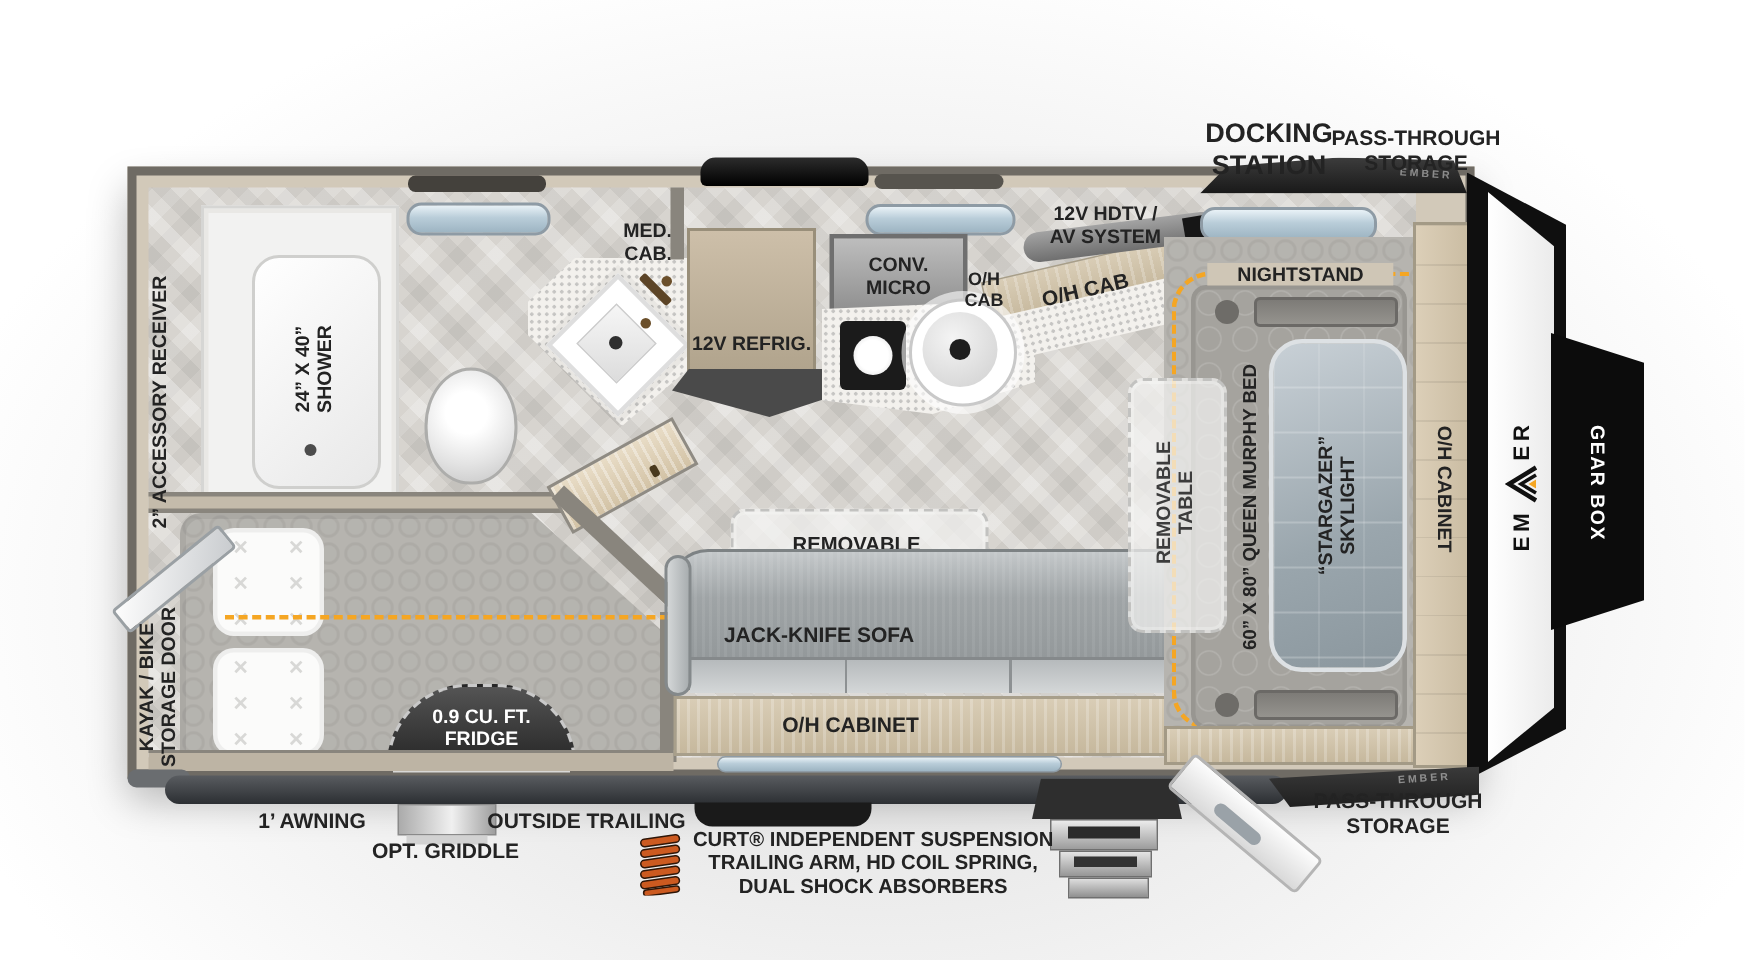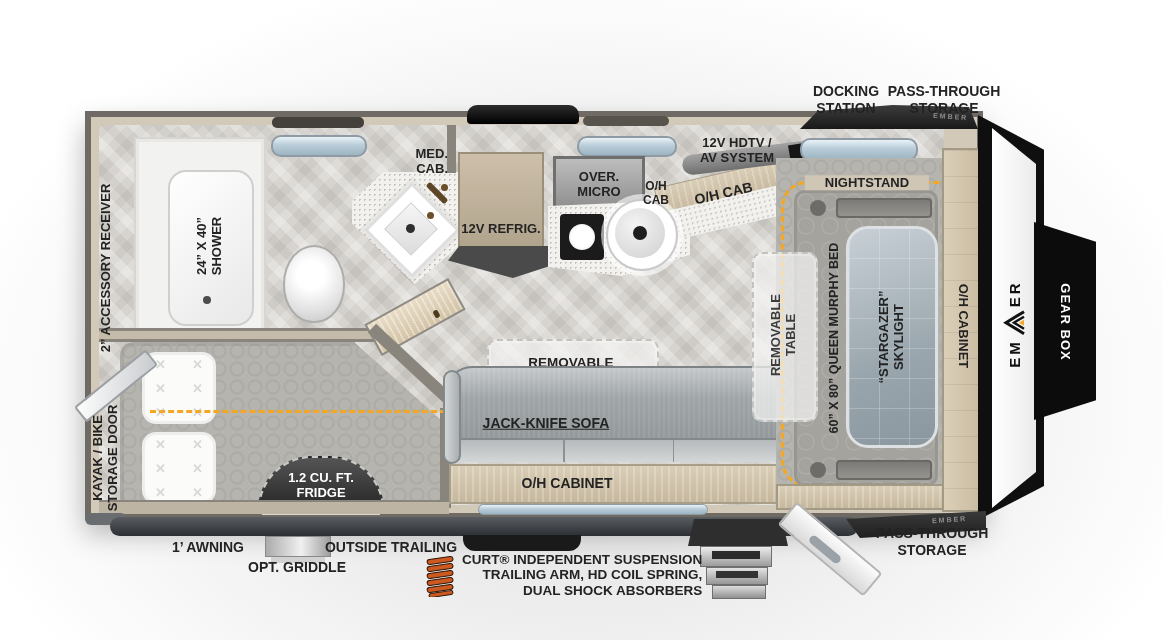--- a/index.html
+++ b/index.html
@@ -112,39 +112,39 @@
       <span>✕</span>
       <span>✕</span>
       <span>✕</span>
   </div>
 
   <div class="abs" style="left:150px;top:410px;width:296px;height:0;border-top:3px dashed #f5a623;"></div>
 
 
   <div class="abs" style="left:258px;top:456px;width:126px;height:54px;background:linear-gradient(180deg,#545454,#262626);border:2px dashed #c9c9c9;border-bottom:none;border-radius:70px 70px 0 0;box-sizing:border-box;"></div>
   <div class="lbl c" style="left:321px;top:485px;font-size:13px;color:#ffffff;">
-    <div>1.2 CU. FT.</div>
+    <div>0.9 CU. FT.</div>
     <div>FRIDGE</div>
   </div>
   <div class="abs" style="left:262px;top:508px;width:118px;height:7px;background:#d8d8d6;"></div>
   <div class="abs" style="left:99px;top:500px;width:350px;height:14px;background:#bdb4a4;border-top:2px solid #89857d;box-sizing:border-box;"></div>
 
   <div class="abs" style="left:70px;top:376px;width:92px;height:20px;transform:rotate(-39deg);background:linear-gradient(135deg,#fdfdfd,#c9cccf);border:2px solid #9aa0a4;border-radius:3px;box-sizing:border-box;"></div>
 
   <div class="abs" style="left:577px;top:136px;width:96px;height:17px;">
       <div class="window" style="width:100%;height:100%;"></div>
     </div>
 
   <div class="abs" style="left:458px;top:152px;width:86px;height:96px;background:linear-gradient(180deg,#cdbfa9,#b1a48d);border:2px solid #998f7a;box-sizing:border-box;"></div>
   <div class="lbl c" style="left:501px;top:229px;font-size:13px;">12V REFRIG.</div>
   <div class="abs" style="left:448px;top:246px;width:112px;height:32px;background:#4a4a4a;clip-path:polygon(10% 0,100% 0,100% 52%,58% 100%,0 45%);"></div>
 
   <div class="abs" style="left:553px;top:156px;width:92px;height:58px;background:linear-gradient(180deg,#bdbdbd,#8c8c8c);border:3px solid #6f6f6f;box-sizing:border-box;"></div>
   <div class="lbl c" style="left:599px;top:184px;font-size:13px;">
-    <div>OVER.</div>
+    <div>CONV.</div>
     <div>MICRO</div>
   </div>
 
   <div class="abs speckle" style="left:548px;top:200px;width:142px;height:76px;clip-path:polygon(0 8%,100% 0,100% 72%,52% 100%,0 88%);"></div>
   <div class="abs woodh" style="left:655px;top:169px;width:166px;height:28px;transform:rotate(-13deg);border:1px solid #a89e88;"></div>
   <div class="abs speckle" style="left:658px;top:194px;width:168px;height:30px;transform:rotate(-13deg);"></div>
   <div class="lbl" style="left:694px;top:185px;font-size:14px;transform:rotate(-13deg);">O/H CAB</div>
 
   <div class="abs" style="left:560px;top:214px;width:44px;height:46px;background:#1b1b1b;border-radius:4px;"></div>
   <div class="abs" style="left:569px;top:224px;width:26px;height:26px;background:radial-gradient(circle,#ffffff 55%,#d9d9d9 100%);border-radius:50%;"></div>
@@ -168,21 +168,21 @@
   <div class="abs dashedbox" style="left:487px;top:339px;width:168px;height:64px;"></div>
   <div class="lbl c" style="left:571px;top:371px;font-size:13.5px;">
     <div>REMOVABLE</div>
     <div>TABLE</div>
   </div>
 
   <div class="abs" style="left:446px;top:366px;width:350px;height:94px;background:linear-gradient(180deg,#c4c8ca 0%,#9fa4a6 34%,#8e9395 100%);background-image:repeating-linear-gradient(90deg,rgba(255,255,255,0.07) 0 2px,transparent 2px 5px),linear-gradient(180deg,#c4c8ca 0%,#9fa4a6 34%,#8e9395 100%);border:2px solid #7d8284;border-radius:26px 26px 6px 6px;box-sizing:border-box;"></div>
   <div class="abs" style="left:460px;top:438px;width:322px;height:24px;background:linear-gradient(180deg,#b6babc,#d4d7d8);border-top:2px solid #85898b;box-sizing:border-box;background-image:linear-gradient(90deg,transparent 0 32%,#8d9193 32% 32.6%,transparent 32.6% 66%,#8d9193 66% 66.6%,transparent 66.6%),linear-gradient(180deg,#b6babc,#d4d7d8);"></div>
   <div class="abs" style="left:443px;top:370px;width:18px;height:94px;background:linear-gradient(90deg,#d4d7d8,#a9aeb0);border:2px solid #84898b;border-radius:10px;box-sizing:border-box;"></div>
   <div class="abs" style="left:779px;top:370px;width:18px;height:94px;background:linear-gradient(90deg,#d4d7d8,#a9aeb0);border:2px solid #84898b;border-radius:10px;box-sizing:border-box;"></div>
-  <div class="lbl c" style="left:546px;top:423px;font-size:14px;text-decoration:underline;">JACK-KNIFE SOFA</div>
+  <div class="lbl c" style="left:546px;top:423px;font-size:14px;">JACK-KNIFE SOFA</div>
 
   <div class="abs woodh" style="left:449px;top:464px;width:348px;height:40px;border:2px solid #a89f8b;box-sizing:border-box;"></div>
   <div class="lbl c" style="left:567px;top:483px;font-size:14px;">O/H CABINET</div>
   <div class="abs" style="left:478px;top:504px;width:228px;height:9px;">
       <div class="window" style="width:100%;height:100%;border-width:1px;"></div>
     </div>
 
   <div class="abs" style="left:800px;top:138px;width:114px;height:19px;">
       <div class="window" style="width:100%;height:100%;"></div>
     </div>
@@ -249,21 +249,21 @@
   <div class="abs" style="left:706px;top:567px;width:62px;height:18px;background:linear-gradient(180deg,#e4e4e4,#969696);border:1px solid #6f6f6f;box-sizing:border-box;"></div>
   <div class="abs" style="left:716px;top:571px;width:42px;height:7px;background:#333333;"></div>
   <div class="abs" style="left:712px;top:585px;width:54px;height:14px;background:linear-gradient(180deg,#dddddd,#909090);border:1px solid #6f6f6f;box-sizing:border-box;"></div>
 
   <div class="abs" style="left:774px;top:534px;width:112px;height:30px;transform:rotate(40deg);background:linear-gradient(180deg,#fcfcfc,#d9d9d9);border:2px solid #b5b5b5;border-radius:4px;box-sizing:border-box;"></div>
   <div class="abs" style="left:806px;top:545px;width:38px;height:9px;transform:rotate(40deg);background:#9aa2a8;border-radius:5px;"></div>
 
   <div class="abs" style="left:846px;top:511px;width:140px;height:27px;background:linear-gradient(180deg,#3a3a3a,#1f1f1f);clip-path:polygon(0 30%,100% 0,100% 70%,10% 100%);"></div>
   <div class="lbl" style="left:932px;top:516px;font-size:7px;letter-spacing:2px;color:rgba(255,255,255,0.45);transform:rotate(-4deg);">EMBER</div>
 
-  <div class="lbl c" style="left:846px;top:100px;font-size:14px;">
+  <div class="lbl c" style="left:846px;top:100px;font-size:18px;">
     <div>DOCKING</div>
     <div>STATION</div>
   </div>
   <div class="lbl c" style="left:944px;top:100px;font-size:14px;">
     <div>PASS-THROUGH</div>
     <div>STORAGE</div>
   </div>
   <div class="lbl c" style="left:932px;top:542px;font-size:14px;">
     <div>PASS-THROUGH</div>
     <div>STORAGE</div>
@@ -284,19 +284,19 @@
       <g stroke="#2e1608" stroke-width="1" fill="#cc5a20">
         <rect x="1" y="3" width="26" height="5" rx="2.5" transform="rotate(-8 14 5)"></rect>
         <rect x="1" y="10" width="26" height="5" rx="2.5" transform="rotate(-8 14 12)"></rect>
         <rect x="1" y="17" width="26" height="5" rx="2.5" transform="rotate(-8 14 19)"></rect>
         <rect x="1" y="24" width="26" height="5" rx="2.5" transform="rotate(-8 14 26)"></rect>
         <rect x="1" y="31" width="26" height="5" rx="2.5" transform="rotate(-8 14 33)"></rect>
         <rect x="3" y="37" width="24" height="4" rx="2" transform="rotate(-8 15 39)"></rect>
       </g>
     </svg>
   </div>
-  <div class="lbl" style="left:462px;top:552px;text-align:right;font-size:13.5px;line-height:1.14;">
+  <div class="lbl" style="left:462px;top:552px;text-align:center;font-size:13.5px;line-height:1.14;">
     <div>CURT® INDEPENDENT SUSPENSION</div>
     <div>TRAILING ARM, HD COIL SPRING,</div>
     <div>DUAL SHOCK ABSORBERS</div>
   </div>
 
 </div>
 
 </body></html>

